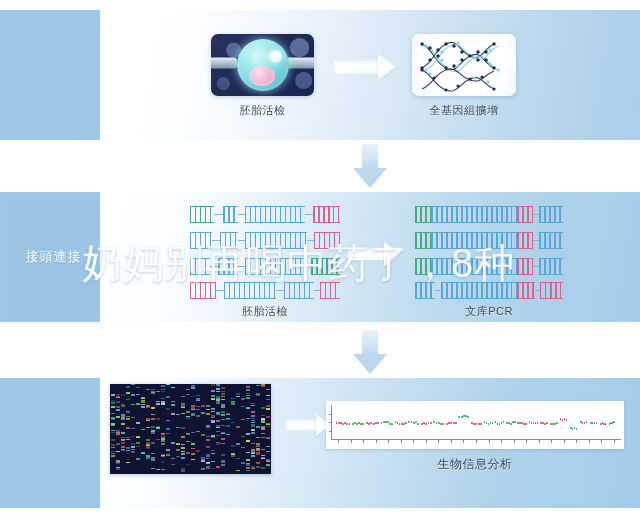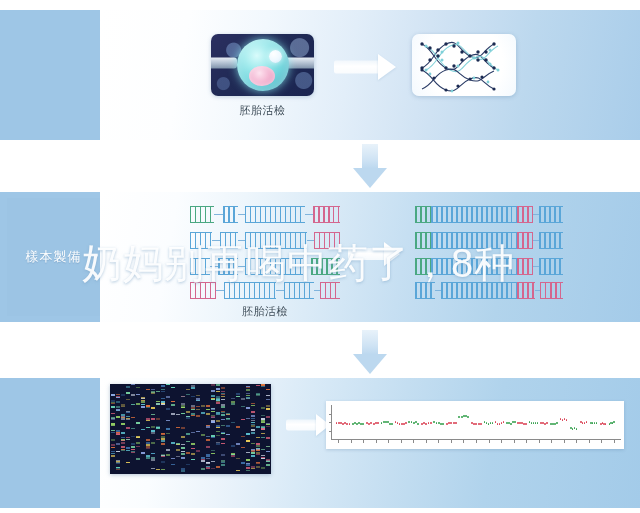--- a/index.html
+++ b/index.html
@@ -209,33 +209,34 @@
             <circle cx="46" cy="9" r="1.5"></circle>
           <circle cx="78" cy="16" r="1.5"></circle>
             <circle cx="86" cy="36" r="1.5"></circle>
           <circle cx="18" cy="40" r="1.4"></circle>
             <circle cx="40" cy="57" r="1.4"></circle>
             <circle cx="62" cy="44" r="1.4"></circle>
           <circle cx="76" cy="48" r="1.4"></circle>
         </g>
       </svg>
     </div>
+    <div class="cap" style="left:412px;top:93px;width:104px;">全基因組擴增</div>
   </div>
 
   <div class="arrow-d" style="left:352px;top:144px;width:36px;height:44px;">
     <div class="shaft" style="height:26px;"></div>
       <div class="head"></div>
   </div>
 
   <div class="row" style="top:192px;height:130px;">
     <div class="row-bg"></div>
     <div class="row-panel r2"></div>
 
     <div class="side">
-      <span class="side-txt">樣本製備</span>
+      <span class="side-txt">接頭連接</span>
     </div>
 
     <div style="position:absolute;left:190px;top:14px;width:150px;height:92px;">
 
       <div class="ladder" style="left:0;top:0;width:150px;">
         <div class="seg" style="left:0;width:24px;color:#4aa882;">
             <i class="r1"></i>
             <i class="r2"></i>
           </div>
         <div class="gap" style="left:24px;width:9px;"></div>
@@ -400,20 +401,21 @@
             <i class="r1"></i>
             <i class="r2"></i>
           </div>
         <div class="gap" style="left:120px;width:5px;"></div>
         <div class="seg" style="left:125px;width:23px;color:#d4668e;">
             <i class="r1"></i>
             <i class="r2"></i>
           </div>
       </div>
     </div>
+    <div class="cap" style="left:415px;top:112px;width:148px;">文库PCR</div>
   </div>
 
   <div class="arrow-d" style="left:352px;top:330px;width:36px;height:44px;">
     <div class="shaft" style="height:26px;"></div>
       <div class="head"></div>
   </div>
 
   <div class="row" style="top:378px;height:130px;">
     <div class="row-bg"></div>
     <div class="row-panel r3"></div>
@@ -1064,17 +1066,18 @@
         <div class="cnv" style="left: 269.583px; width: 1.6px; top: 20.876px; background: rgb(47, 158, 72);"></div>
         <div class="cnv" style="left: 273.965px; width: 1.6px; top: 22.3263px; background: rgb(217, 59, 78);"></div>
         <div class="cnv" style="left: 275.53px; width: 1.6px; top: 21.0719px; background: rgb(217, 59, 78);"></div>
         <div class="cnv" style="left: 277.096px; width: 1.6px; top: 22.1571px; background: rgb(217, 59, 78);"></div>
         <div class="cnv" style="left: 278.661px; width: 1.6px; top: 22.2877px; background: rgb(217, 59, 78);"></div>
         <div class="cnv" style="left: 282.73px; width: 1.6px; top: 21.9184px; background: rgb(47, 158, 72);"></div>
         <div class="cnv" style="left: 284.296px; width: 1.6px; top: 20.8048px; background: rgb(47, 158, 72);"></div>
         <div class="cnv" style="left: 285.861px; width: 1.6px; top: 20.959px; background: rgb(47, 158, 72);"></div>
         <div class="cnv" style="left: 287.426px; width: 1.6px; top: 20.0456px; background: rgb(47, 158, 72);"></div>
       </div>
+    <div class="cap" style="left:326px;top:78px;width:298px;font-size:12px;">生物信息分析</div>
   </div>
 
   <div class="watermark">奶妈别再喝中药了，8种</div>
 
 </div>
 
 </body></html>

